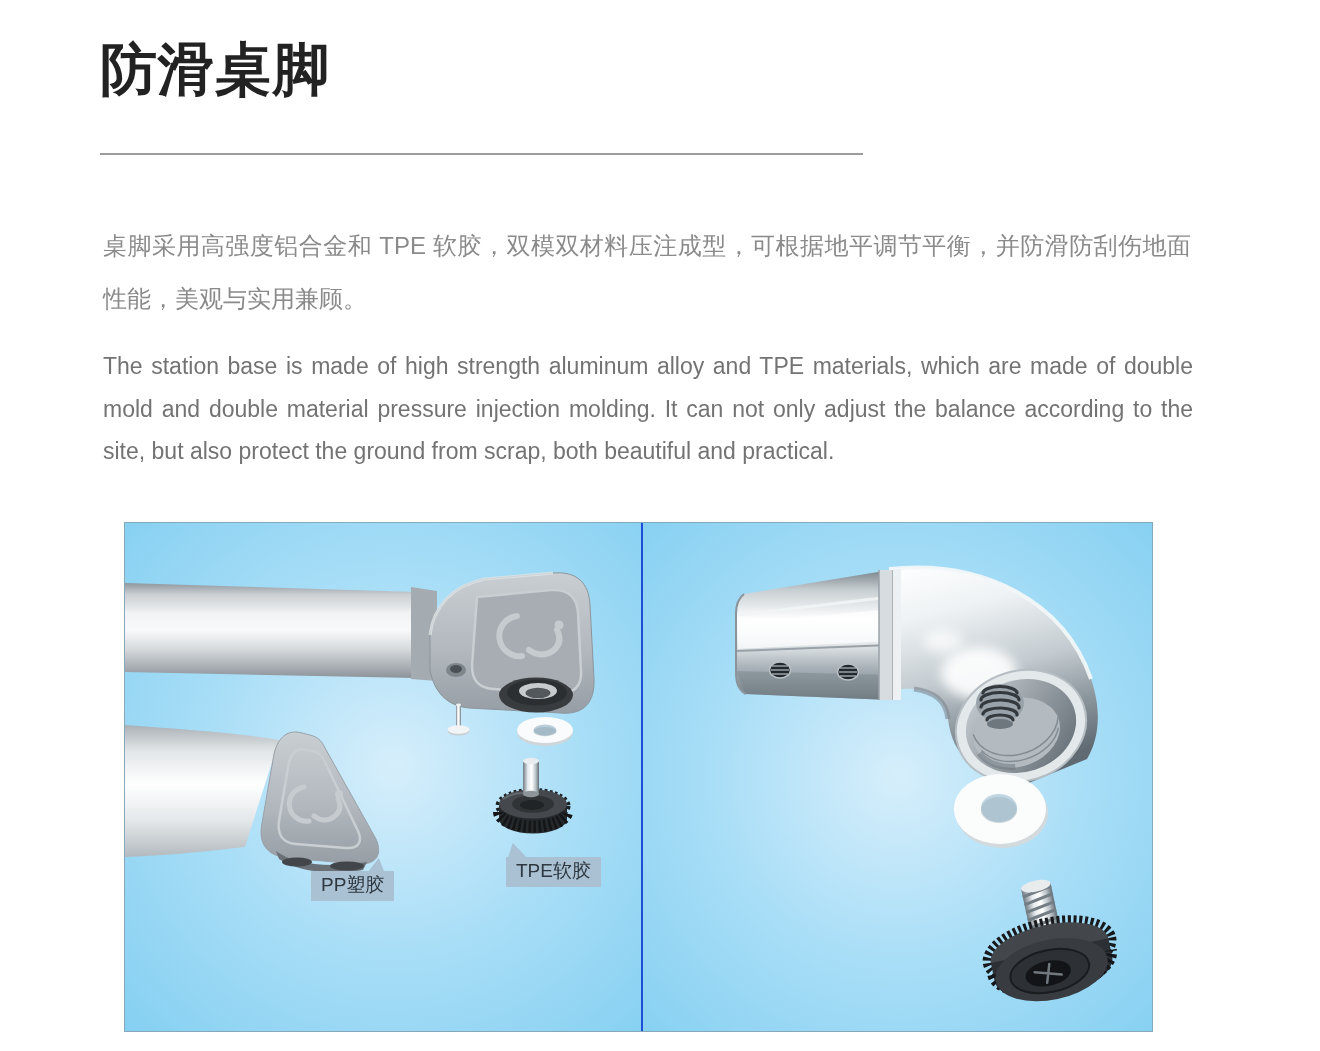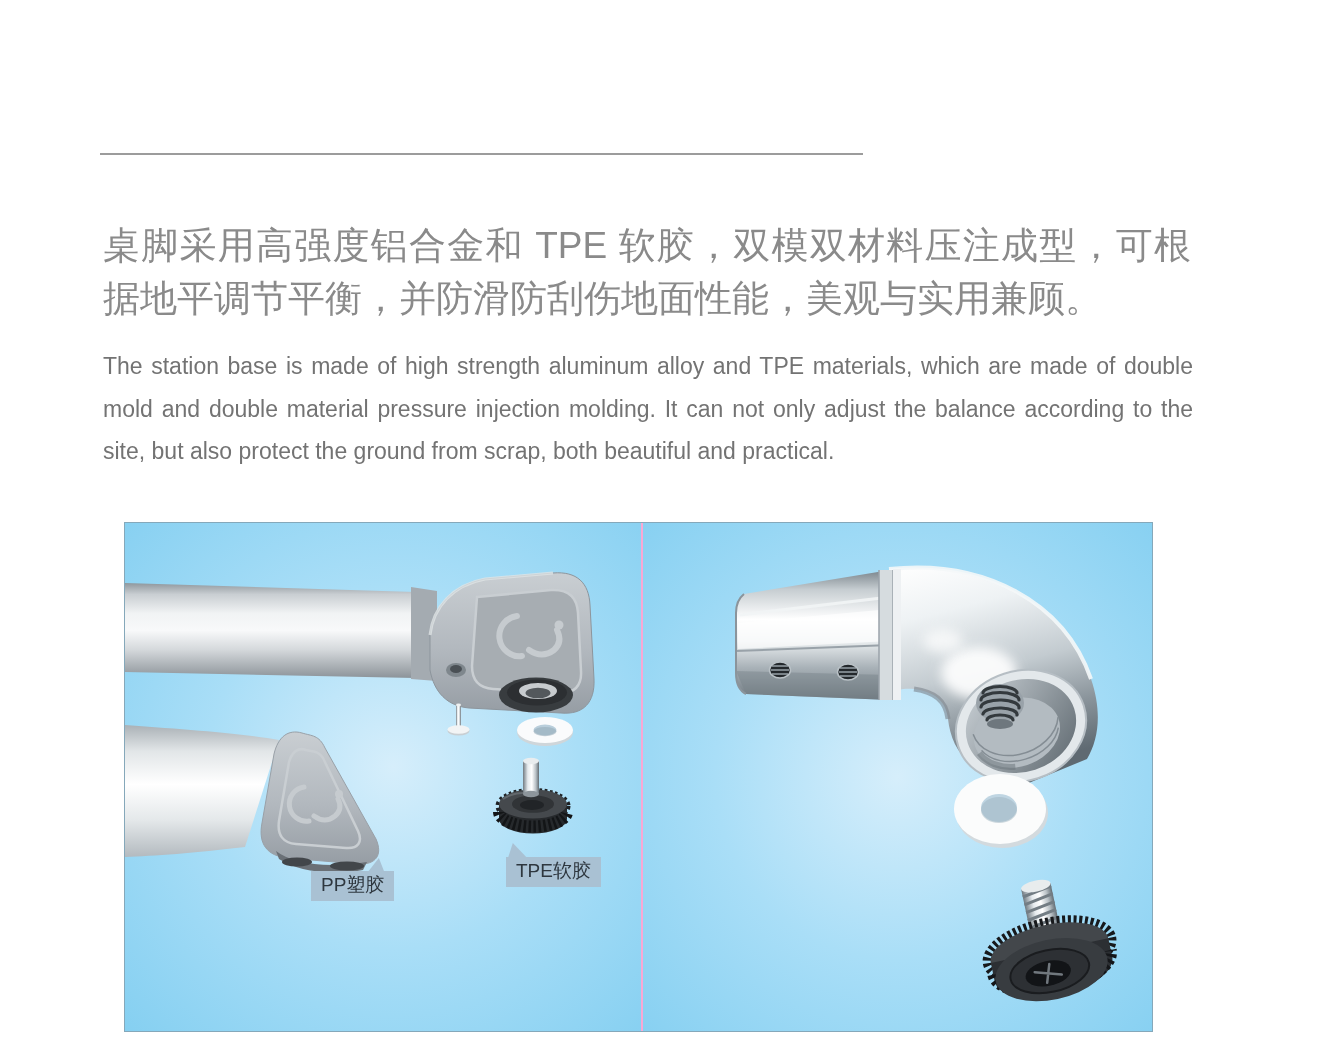--- a/index.html
+++ b/index.html
@@ -1,45 +1,46 @@
 <!DOCTYPE html>
 <html><head>
 <meta charset="utf-8">
 <style>
   html,body{margin:0;padding:0;background:#ffffff;}
   .page{position:relative;width:1320px;height:1051px;background:#ffffff;overflow:hidden;
         font-family:"Liberation Sans","DejaVu Sans",sans-serif;}
   .title{position:absolute;left:100px;top:38px;margin:0;font-size:57px;line-height:62px;
          font-weight:bold;color:#222222;letter-spacing:0.5px;}
   .rule{position:absolute;left:100px;top:153px;width:763px;height:2px;background:#9c9c9c;}
-  .desc-cn{position:absolute;left:103px;top:219px;width:1088px;margin:0;font-size:37px;
+  .desc-cn{position:absolute;left:103px;top:219px;width:1088px;margin:0;font-size:24px;
            line-height:53px;color:#8a8a8a;text-align:justify;}
   .desc-en{position:absolute;left:103px;top:345px;width:1090px;margin:0;font-size:23px;
            line-height:42.5px;color:#737373;text-align:justify;}
   .figure{position:absolute;left:124px;top:522px;width:1027px;height:508px;display:flex;
-          background:#f9a8d4;border:1px solid #85a8ba;box-sizing:content-box;}
+          background:#1d4ed8;border:1px solid #85a8ba;box-sizing:content-box;}
   .panel{position:relative;height:100%;flex:none;}
   .panel-left{width:516px;}
   .panel-right{width:509px;margin-left:2px;}
   .panel svg{display:block;width:100%;height:100%;}
   .callout{position:absolute;background:#a9c1d3;color:#2e373f;font-size:19px;line-height:24px;
            padding:2px 10px 4px;white-space:nowrap;}
   .callout::before{content:"";position:absolute;background:#a9c1d3;}
   .callout-pp{left:186px;top:348px;}
   .callout-pp::before{top:-13px;right:10px;width:22px;height:14px;
            clip-path:polygon(75% 0,25% 100%,100% 100%);}
   .callout-tpe{left:381px;top:334px;}
   .callout-tpe::before{top:-14px;left:2px;width:24px;height:15px;
            clip-path:polygon(20% 0,0 100%,80% 100%);}
 </style>
 </head>
 <body>
 
 <div class="page">
 
+  <h1 class="title">防滑桌脚</h1>
   <div class="rule"></div>
 
   <p class="desc-cn">桌脚采用高强度铝合金和 TPE 软胶，双模双材料压注成型，可根据地平调节平衡，并防滑防刮伤地面性能，美观与实用兼顾。</p>
   <p class="desc-en">The station base is made of high strength aluminum alloy and TPE materials, which are made of double mold and double material pressure injection molding. It can not only adjust the balance according to the site, but also protect the ground from scrap, both beautiful and practical.</p>
 
   <div class="figure">
 
     <div class="panel panel-left">
       <svg viewBox="0 0 516 508" preserveAspectRatio="none">
         <defs>

